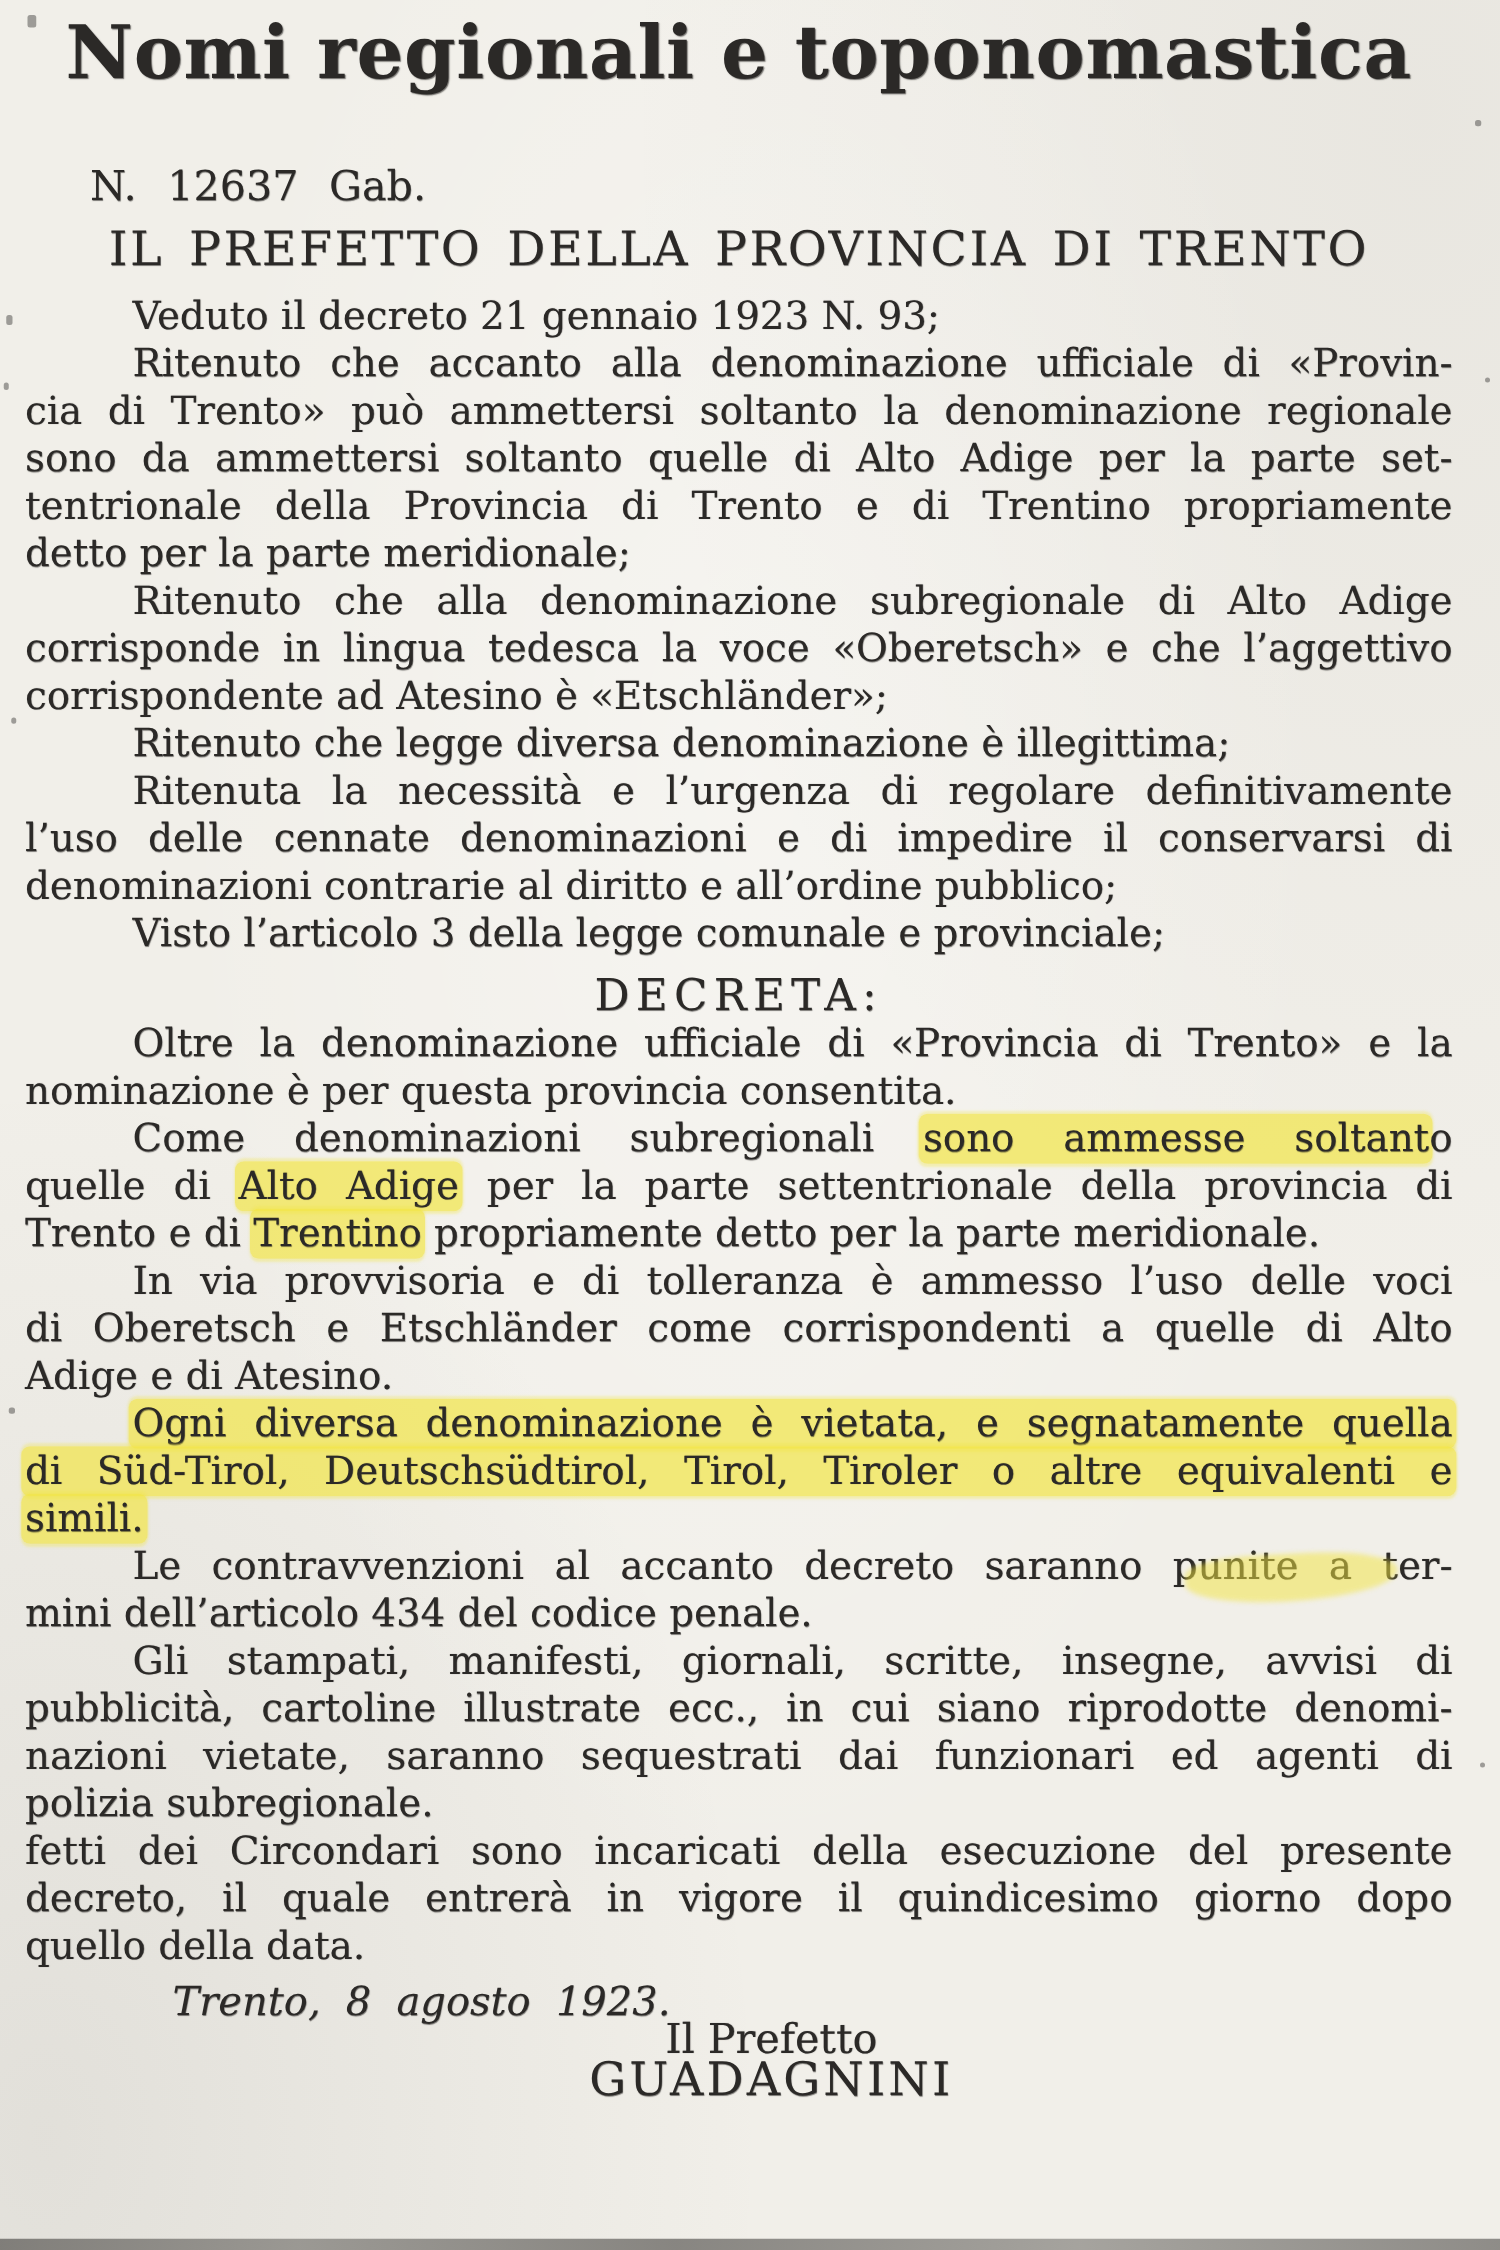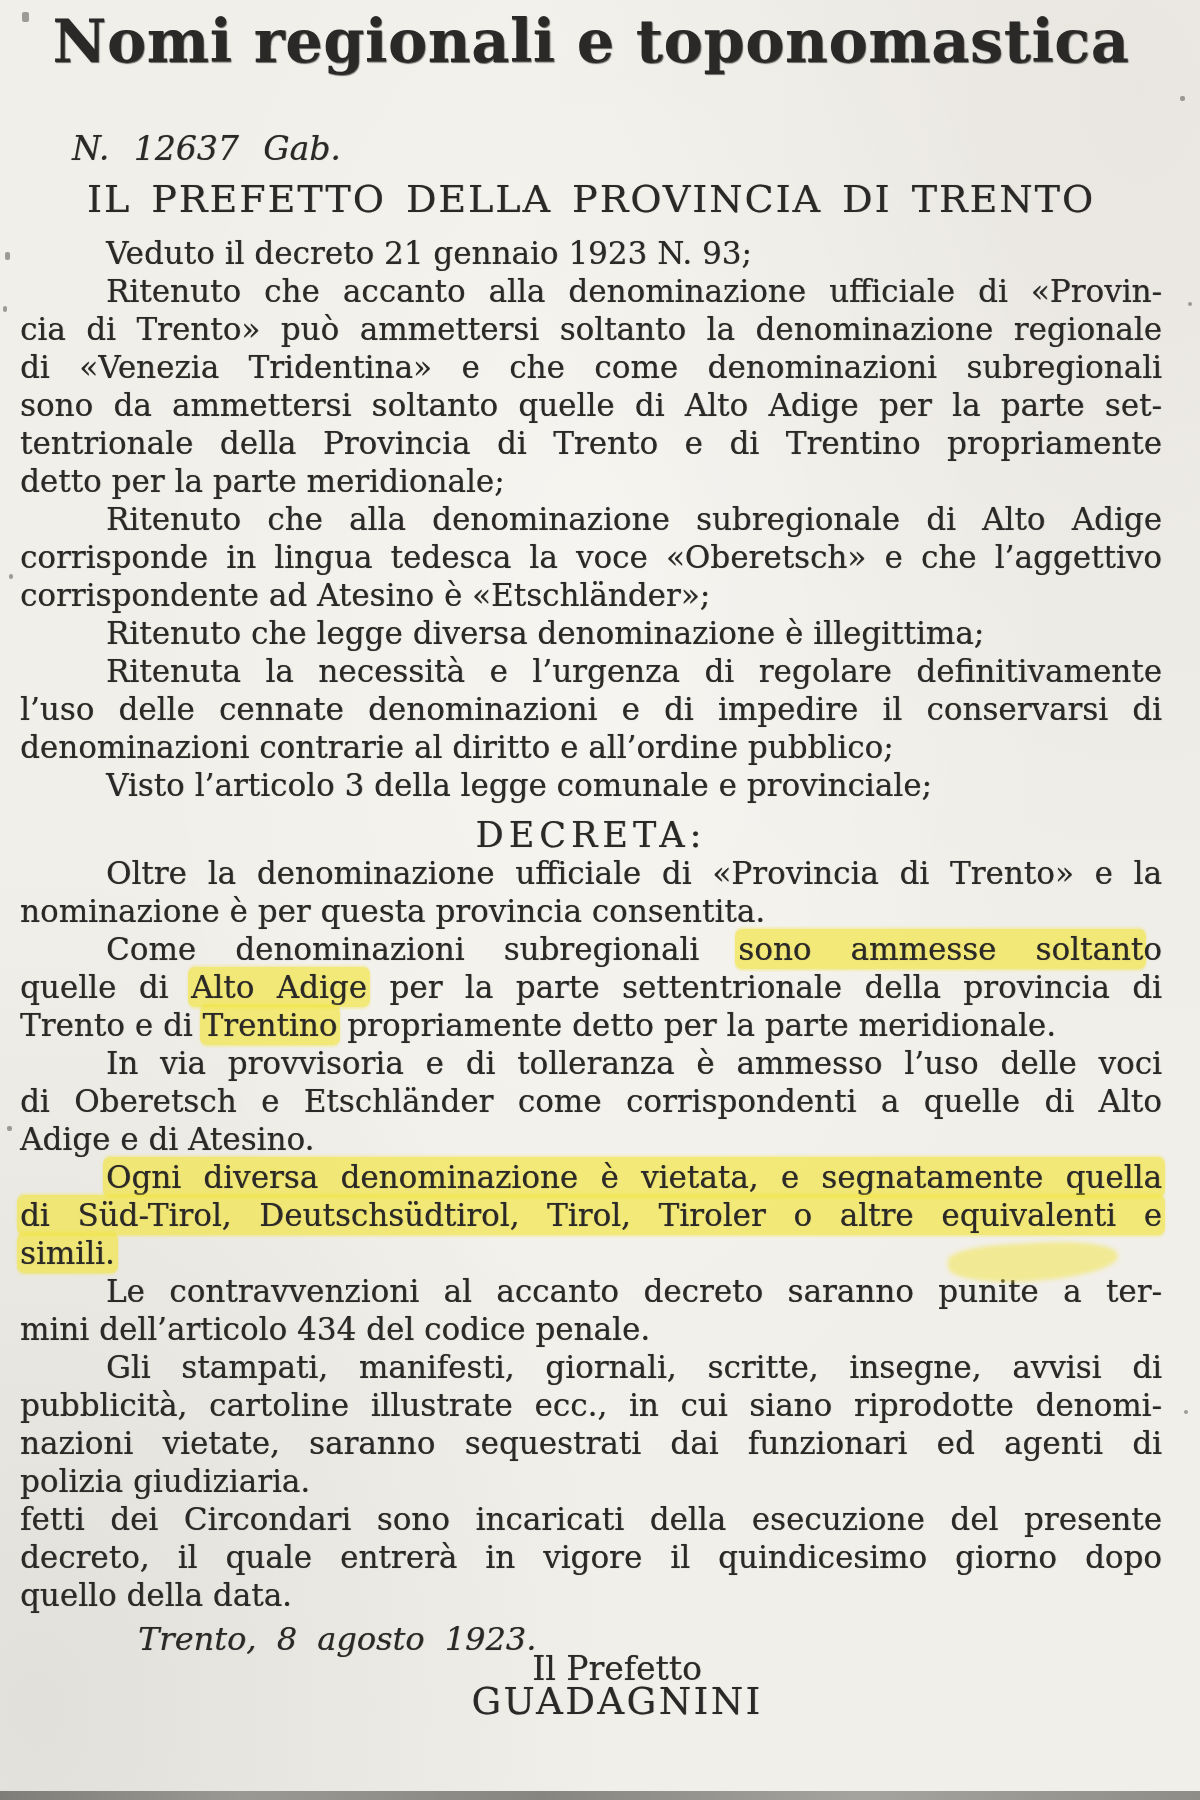--- a/index.html
+++ b/index.html
@@ -76,26 +76,25 @@
     background: linear-gradient(90deg, #6e6c68 0%, #8d8b86 20%, #75736f 45%, #989691 72%, #7d7b77 100%);
     opacity: 0.85;
   }
 </style>
 </head>
 <body>
 
 <div class="page">
   <div class="doc" id="doc">
       <div class="line title"><span class="seg">Nomi regionali e toponomastica</span></div>
-      <div class="line protocol" style="margin-top: 52px; font-style: italic;"><span class="seg">N. 12637 Gab.</span></div>
+      <div class="line protocol" style="margin-top: 52px;"><span class="seg">N. 12637 Gab.</span></div>
       <div class="line authority" style="margin-top: 12px;"><span class="seg">IL PREFETTO DELLA PROVINCIA DI TRENTO</span></div>
       <div class="line p-single" style="margin-top: 16px;"><span class="seg">Veduto il decreto 21 gennaio 1923 N. 93;</span></div>
       <div class="line p-first"><span class="seg">Ritenuto che accanto alla denominazione ufficiale di «Provin-</span></div>
       <div class="line p-mid"><span class="seg">cia di Trento» può ammettersi soltanto la denominazione regionale</span></div>
-      <div class="line p-mid"><span class="seg">di «Venezia Tridentina» e che come denominazioni subregionali</span></div>
       <div class="line p-mid"><span class="seg">sono da ammettersi soltanto quelle di Alto Adige per la parte set-</span></div>
       <div class="line p-mid"><span class="seg">tentrionale della Provincia di Trento e di Trentino propriamente</span></div>
       <div class="line p-last"><span class="seg">detto per la parte meridionale;</span></div>
       <div class="line p-first"><span class="seg">Ritenuto che alla denominazione subregionale di Alto Adige</span></div>
       <div class="line p-mid"><span class="seg">corrisponde in lingua tedesca la voce «Oberetsch» e che l’aggettivo</span></div>
       <div class="line p-last"><span class="seg">corrispondente ad Atesino è «Etschländer»;</span></div>
       <div class="line p-single"><span class="seg">Ritenuto che legge diversa denominazione è illegittima;</span></div>
       <div class="line p-first"><span class="seg">Ritenuta la necessità e l’urgenza di regolare definitivamente</span></div>
       <div class="line p-mid"><span class="seg">l’uso delle cennate denominazioni e di impedire il conservarsi di</span></div>
       <div class="line p-last"><span class="seg">denominazioni contrarie al diritto e all’ordine pubblico;</span></div>
@@ -110,21 +109,21 @@
       <div class="line p-mid"><span class="seg">di Oberetsch e Etschländer come corrispondenti a quelle di Alto</span></div>
       <div class="line p-last"><span class="seg">Adige e di Atesino.</span></div>
       <div class="line p-first"><span class="hl">Ogni diversa denominazione è vietata, e segnatamente quella</span></div>
       <div class="line p-mid"><span class="hl">di Süd-Tirol, Deutschsüdtirol, Tirol, Tiroler o altre equivalenti e</span></div>
       <div class="line p-last"><span class="hl">simili.</span></div>
       <div class="line p-first"><span class="seg">Le contravvenzioni al accanto decreto saranno punite a ter-</span></div>
       <div class="line p-last"><span class="seg">mini dell’articolo 434 del codice penale.</span></div>
       <div class="line p-first"><span class="seg">Gli stampati, manifesti, giornali, scritte, insegne, avvisi di</span></div>
       <div class="line p-mid"><span class="seg">pubblicità, cartoline illustrate ecc., in cui siano riprodotte denomi-</span></div>
       <div class="line p-mid"><span class="seg">nazioni vietate, saranno  sequestrati dai funzionari ed agenti di</span></div>
-      <div class="line p-last"><span class="seg">polizia giudiziaria.</span></div>
+      <div class="line p-last"><span class="seg">polizia subregionale.</span></div>
       <div class="line p-mid"><span class="seg">fetti dei Circondari  sono incaricati della esecuzione del presente</span></div>
       <div class="line p-mid"><span class="seg">decreto, il quale entrerà in vigore il quindicesimo  giorno  dopo</span></div>
       <div class="line p-last"><span class="seg">quello della data.</span></div>
       <div class="line dateline" style="margin-top: 6px;"><span class="seg">Trento, 8 agosto 1923.</span></div>
       <div class="line sig-role" style="margin-top: -8px;"><span class="seg">Il Prefetto</span></div>
       <div class="line sig-name" style="margin-top: -6px;"><span class="seg">GUADAGNINI</span></div>
     </div>
   <div class="smudge"></div>
   <div class="speck s1"></div>
   <div class="speck s2"></div>

